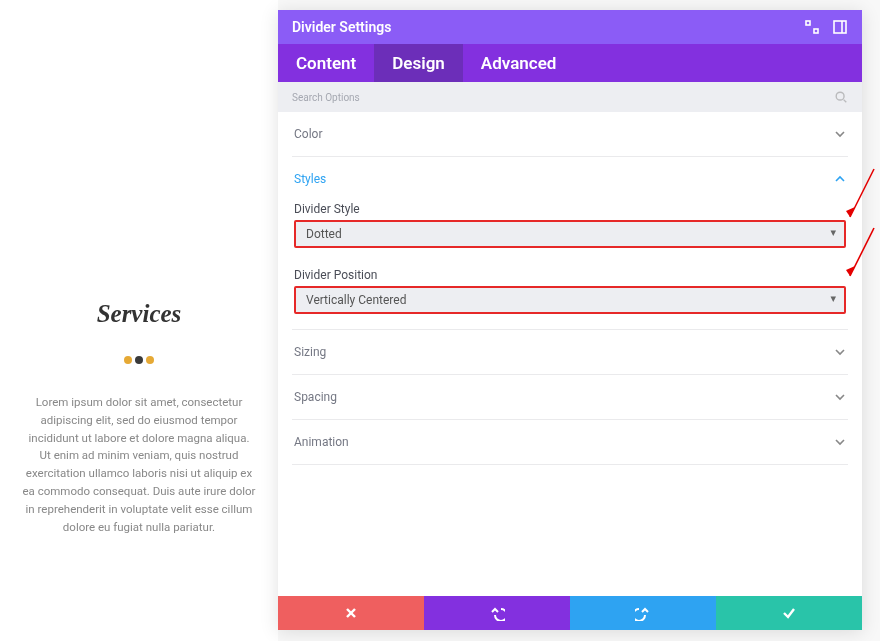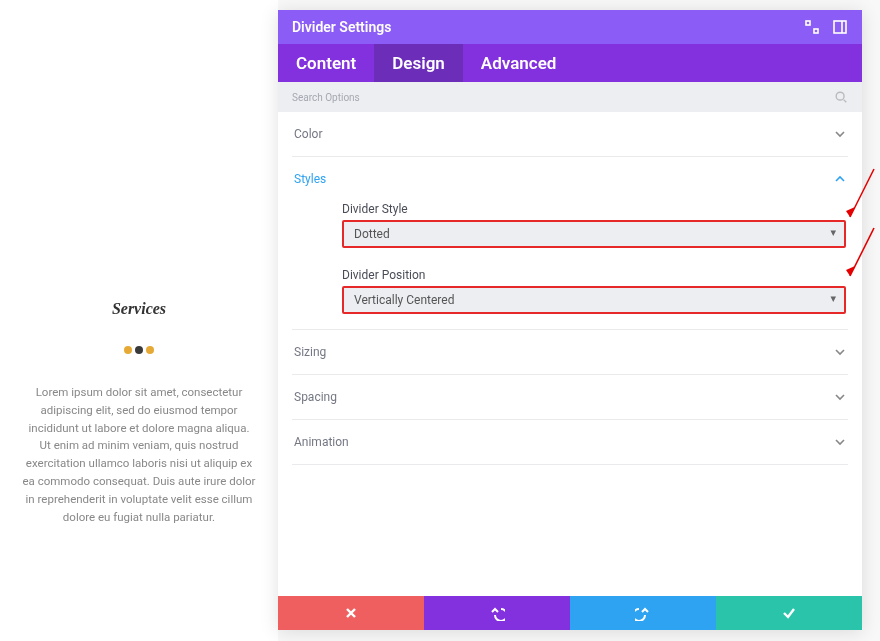--- a/index.html
+++ b/index.html
@@ -20,21 +20,21 @@
     width: 278px;
     padding: 300px 22px 0 22px;
     text-align: center;
     color: #666;
     background: #fff;
   }
   .preview-title {
     font-family: Georgia, "Times New Roman", serif;
     font-style: italic;
     font-weight: 700;
-    font-size: 16px;
+    font-size: 25px;
     color: #333;
     margin-bottom: 28px;
   }
   .preview-divider {
     display: flex;
     justify-content: center;
     align-items: center;
     gap: 3px;
     margin-bottom: 30px;
   }
@@ -131,21 +131,20 @@
     color: #2ea3f2;
     text-align: center;
   }
   .section .chev {
     width: 12px; height: 12px;
   }
   .section-body {
     display: none;
     padding-top: 10px;
     cursor: default;
-    margin-left: 48px;
   }
   .section.open .section-body { display: block; }
   .field-label {
     font-size: 12px;
     color: #4a4d57;
     margin-bottom: 4px;
     margin-top: 6px;
   }
   .select {
     border: 2px solid #e62828;

